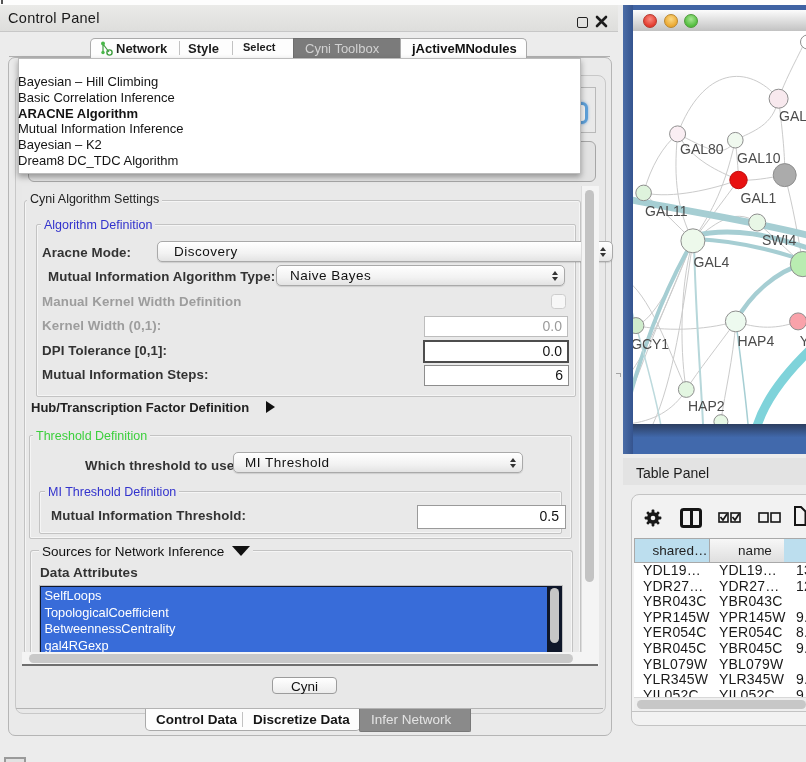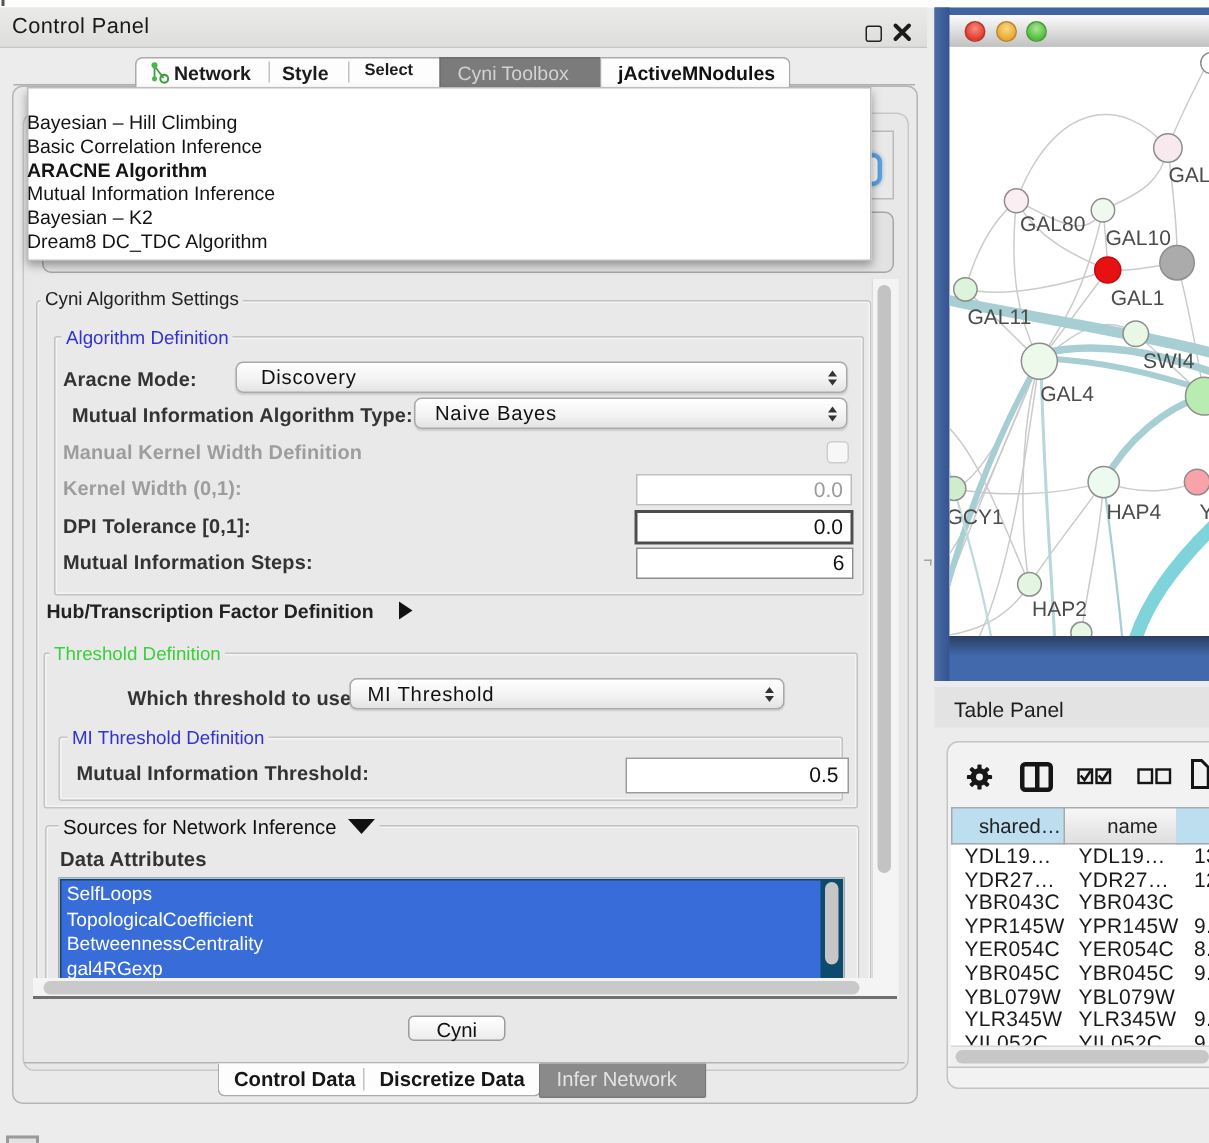--- a/index.html
+++ b/index.html
@@ -59,21 +59,21 @@
 
 <div class="abs" style="left:22px;top:186px;width:576px;height:480px;background:#e9e9e9;"></div>
 
 <div class="gbox" style="left:24px;top:200px;width:555px;height:452px;border-radius:3px;"></div>
 <div class="glabel" style="left:27px;top:192px;color:#222;">Cyni Algorithm Settings</div>
 
 <div class="gbox" style="left:36px;top:224px;width:538px;height:171px;"></div>
 <div class="glabel" style="left:41px;top:218px;color:#3232cd;">Algorithm Definition</div>
 
 <div class="abs lbl" style="left:42px;top:245px;">Aracne Mode:</div>
-<div class="combo" style="left:157px;top:241px;width:406px;height:19px;">
+<div class="combo" style="left:157px;top:241px;width:406px;height:19px;padding-left:48px;">
     <span style="position:absolute;left:16px;top:2px;">Discovery</span>
     <span class="carets">
       <i class="up"></i>
       <i class="dn"></i>
     </span>
   </div>
 <div class="abs lbl" style="left:48px;top:269px;">Mutual Information Algorithm Type:</div>
 <div class="combo" style="left:276px;top:265px;width:287px;height:19px;">
     <span style="position:absolute;left:13px;top:2px;">Naive Bayes</span>
     <span class="carets">
@@ -105,21 +105,21 @@
   </div>
 
 <div class="gbox" style="left:39px;top:491px;width:521px;height:41px;"></div>
 <div class="glabel" style="left:45px;top:485px;color:#3232cd;">MI Threshold Definition</div>
 <div class="abs lbl" style="left:51px;top:508px;">Mutual Information Threshold:</div>
 <div class="field" style="left:417px;top:505px;width:141px;height:20px;border:1px solid #9a9a9a;padding:2px 6px 0 0;">0.5</div>
 
 <div class="gbox" style="left:30px;top:550px;width:541px;height:102px;border-bottom:none;border-radius:3px 3px 0 0;"></div>
 <div class="glabel" style="left:39px;top:544px;color:#111;font-size:13.5px;">Sources for Network Inference <span style="display:inline-block;width:0;height:0;margin-left:4px;border-left:9px solid transparent;border-right:9px solid transparent;border-top:10px solid #111;vertical-align:0px;"></span></div>
 <div class="abs lbl" style="left:40px;top:565px;font-size:13.5px;">Data Attributes</div>
-<div class="abs" style="left:39px;top:585px;width:522px;height:69px;border:1px solid #c0c0c0;background:#0c4a6e;overflow:hidden;">
+<div class="abs" style="left:39px;top:585px;width:522px;height:69px;border:1px solid #c0c0c0;background:#0f172a;overflow:hidden;">
   <div style="position:absolute;left:1px;top:1px;width:506px;height:80px;background:#386cd9;"></div>
   <div style="position:absolute;left:4.5px;top:2px;font-size:12.8px;color:#fff;line-height:16.7px;">SelfLoops<br>TopologicalCoefficient<br>BetweennessCentrality<br>gal4RGexp</div>
   <div style="position:absolute;left:510px;top:2px;width:9px;height:55px;border-radius:5px;background:#c6c6c6;"></div>
 </div>
 
 <div class="abs" style="left:581px;top:186px;width:17px;height:480px;background:#f4f4f4;border-left:1px solid #dcdcdc;"></div>
 <div class="abs" style="left:585px;top:190px;width:9px;height:392px;border-radius:5px;background:#c3c3c3;"></div>
 <div class="abs" style="left:22px;top:652px;width:576px;height:14px;background:#f4f4f4;"></div>
 <div class="abs" style="left:29px;top:654px;width:544px;height:9px;border-radius:5px;background:#c9c9c9;"></div>
 <div class="abs" style="left:22px;top:664px;width:576px;height:2px;background:#6f6f6f;"></div>

